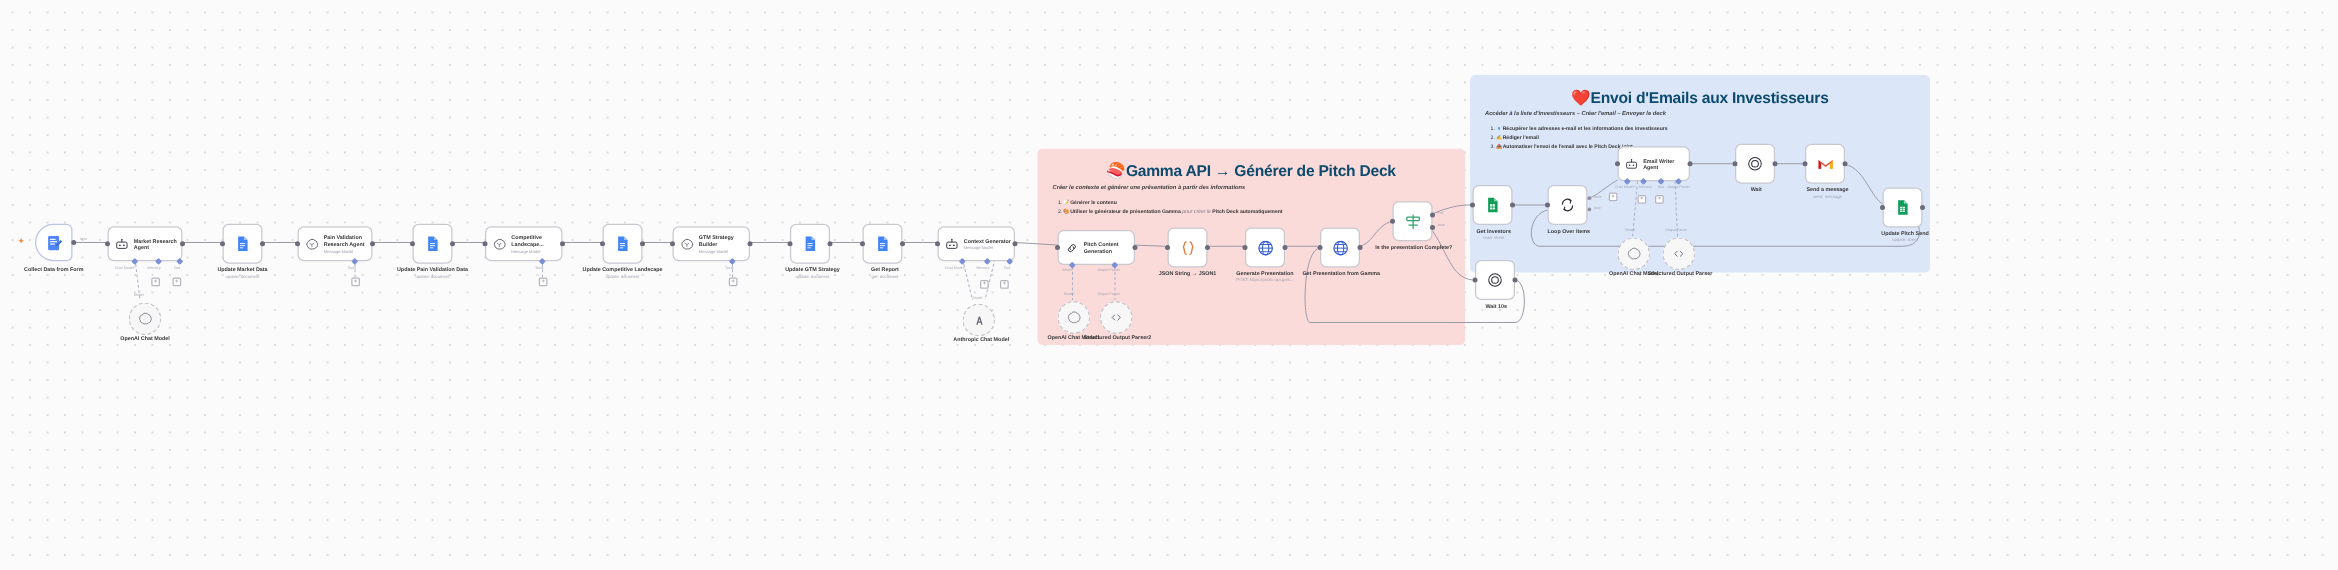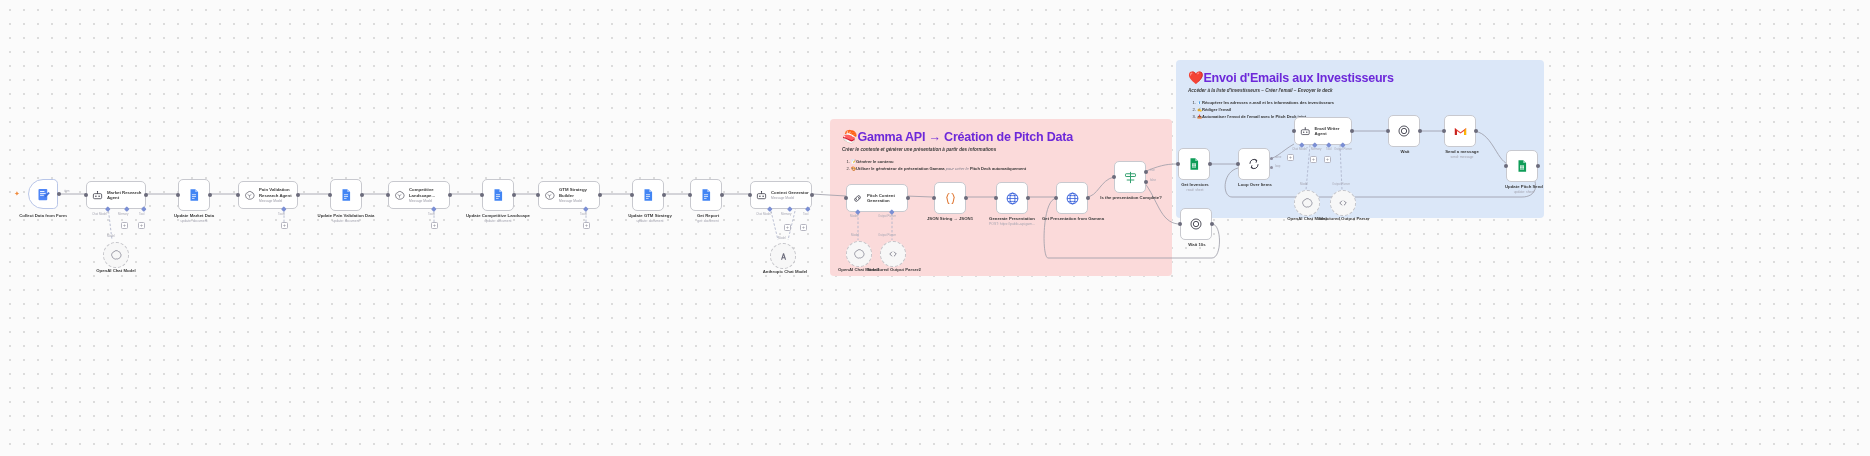--- a/index.html
+++ b/index.html
@@ -23,23 +23,24 @@
     border-radius:4px;
     padding:10px 12px;
     overflow:hidden;
   }
   .sticky.pink { background:#fbdada; }
   .sticky.blue { background:#dbe7f8; }
   .sticky h2 {
     margin:0 0 3px 0;
     font-size:12.5px;
     font-weight:700;
-    color:#6d28d9;
+    color:#0c4a6e;
     letter-spacing:-0.2px;
     white-space:nowrap;
+    text-align:center;
   }
   .sticky .subtitle {
     margin:0 0 6px 0;
     font-size:4.6px;
     font-style:italic;
     font-weight:700;
     color:#3c3c3c;
     white-space:nowrap;
   }
   .sticky ol {
@@ -147,21 +148,21 @@
     position:absolute;
     color:#f08a3c; font-size:7px; z-index:6; line-height:1;
   }
 </style>
 </head>
 <body>
 
 <div id="canvas">
 
   <div class="sticky pink" style="left:830px; top:119px; width:342px; height:157px;">
-    <h2><span>🍣</span><span>Gamma API → Création de Pitch Data</span></h2>
+    <h2><span>🍣</span><span>Gamma API → Générer de Pitch Deck</span></h2>
     <p class="subtitle">Créer le contexte et générer une présentation à partir des informations</p>
     <ol>
       <li><span>📝</span><span class="bold">Générer le contenu</span></li>
       <li><span>🎨</span><span class="bold">Utiliser le générateur de présentation Gamma </span><span class="muted">pour créer le </span><span class="bold">Pitch Deck automatiquement</span></li>
     </ol>
   </div>
 
   <div class="sticky blue" style="left:1176px; top:60px; width:368px; height:158px;">
     <h2><span>❤️</span><span>Envoi d'Emails aux Investisseurs</span></h2>
     <p class="subtitle">Accéder à la liste d'investisseurs – Créer l'email – Envoyer le deck</p>

